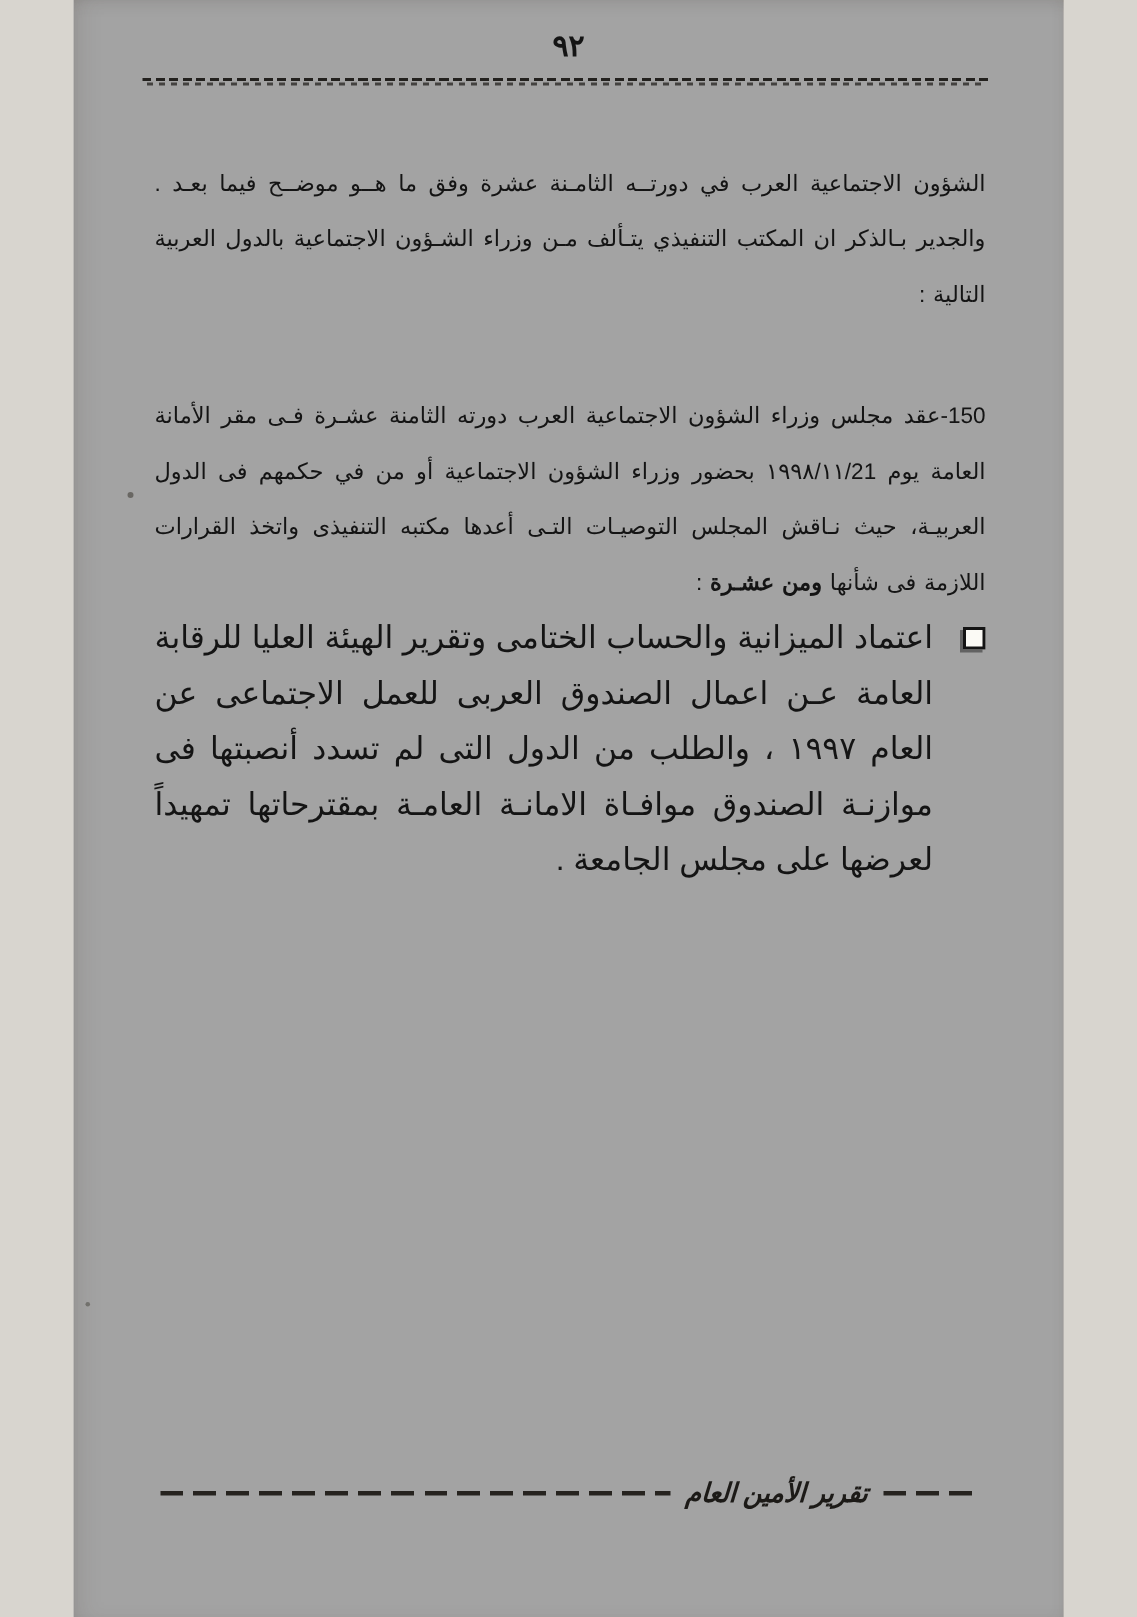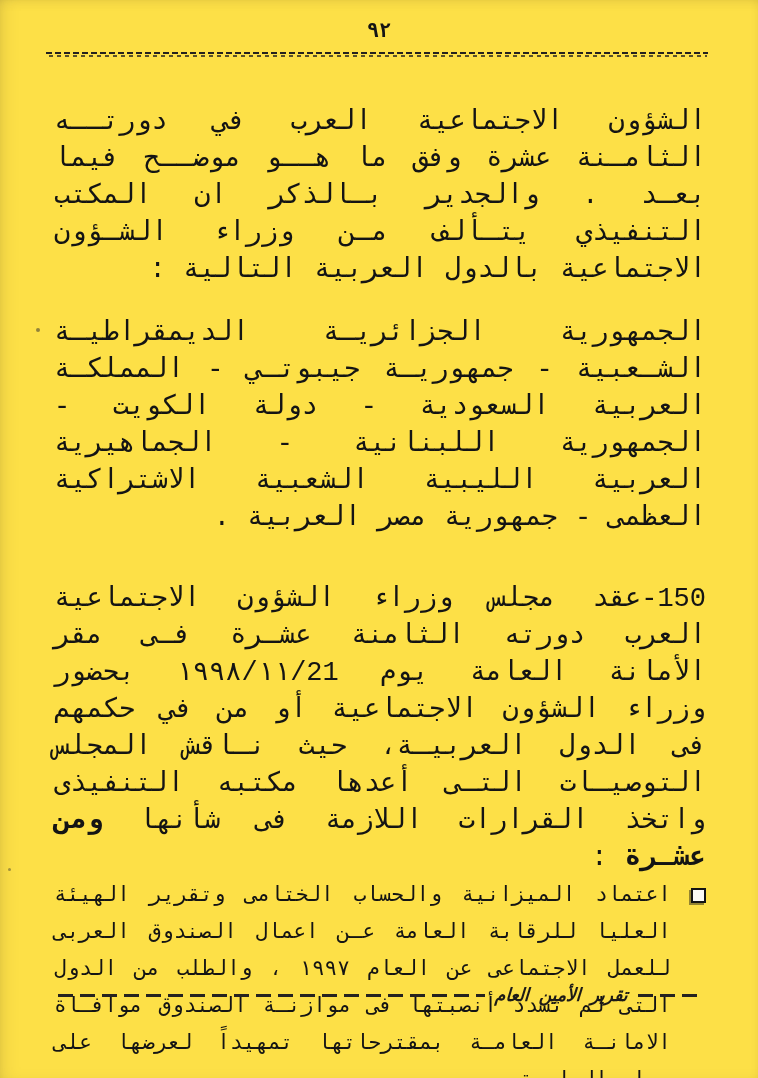--- a/index.html
+++ b/index.html
@@ -1,38 +1,38 @@
 <!DOCTYPE html>
 <html lang="ar" dir="rtl"><head>
 <meta charset="utf-8">
 <style>
   html,body{margin:0;padding:0;background:#d8d5cf;}
   .page{
     position:relative;
-    width:758px;height:1078px;margin:0 auto;
-    background:#fde047;
+    width:660px;height:1078px;margin:0 auto;
+    background:#a3a3a3;
     box-shadow:inset 10px 0 22px -16px rgba(60,50,40,.35),
                inset -6px 0 14px -12px rgba(60,50,40,.20),
                inset 0 8px 16px -14px rgba(60,50,40,.30);
     direction:rtl;
-    font-family:Liberation Mono, monospace;
+    font-family:Liberation Sans, sans-serif;
     color:#141414;
     overflow:hidden;
   }
   .page-number{
     position:absolute;top:18px;left:0;right:0;
     text-align:center;font-size:20px;font-weight:bold;letter-spacing:2px;
   }
   .top-rule{position:absolute;top:52px;right:50px;left:46px;height:6px;}
   .top-rule .rl1{position:absolute;top:0;left:0;right:0;height:2px;
     background:repeating-linear-gradient(90deg,#23211e 0 6px,transparent 6px 9px);}
   .top-rule .rl2{position:absolute;top:3px;left:3px;right:1px;height:2px;opacity:.75;
     background:repeating-linear-gradient(90deg,#23211e 0 4px,transparent 4px 8px);}
   .body{position:absolute;top:104px;right:52px;left:54px;}
-  .para{font-size:27px;line-height:37px;text-align:justify;word-spacing:1px;margin:0;}
+  .para{font-size:15px;line-height:37px;text-align:justify;word-spacing:1px;margin:0;}
   .para.countries{margin-top:26px;}
   .para.item{margin-top:44px;}
   strong{font-weight:bold;}
   .bullet{display:flex;align-items:flex-start;}
   .bullet .marker{
     flex:0 0 auto;width:11px;height:11px;margin-top:11px;margin-left:20px;
     border:2px solid #141414;background:#fbfaf5;
     box-shadow:-2px 2px 0 rgba(20,20,20,.45);
   }
   .bullet .btext{flex:1;font-size:21px;line-height:37px;text-align:justify;margin:0;}
@@ -61,21 +61,20 @@
 
   <div class="top-rule">
     <div class="rl1"></div>
     <div class="rl2"></div>
   </div>
 
   <div class="body">
 
     <p class="para">الشؤون الاجتماعية العرب في دورتــه الثامـنة عشرة وفق ما هــو موضــح فيما بعـد . والجدير بـالذكر ان المكتب التنفيذي يتـألف مـن وزراء الشـؤون الاجتماعية بالدول العربية التالية :</p>
 
-    <p class="para countries">الجمهورية الجزائريـة الديمقراطيـة الشـعبية - جمهوريـة جيبوتـي - المملكـة العربية السعودية - دولة الكويت - الجمهورية اللبنانية - الجماهيرية العربية الليبية الشعبية الاشتراكية العظمى - جمهورية مصر العربية .</p>
 
     <p class="para item"><span>150-</span><span>عقد مجلس وزراء الشؤون الاجتماعية العرب دورته الثامنة عشـرة فـى مقر الأمانة العامة يوم ١٩٩٨/١١/21 بحضور وزراء الشؤون الاجتماعية أو من في حكمهم فى الدول العربيـة، حيث نـاقش المجلس التوصيـات التـى أعدها مكتبه التنفيذى واتخذ القرارات اللازمة فى شأنها </span><strong>ومن عشـرة</strong><span> :</span></p>
 
     <div class="bullet">
       <span class="marker"></span>
       <p class="btext">اعتماد الميزانية والحساب الختامى وتقرير الهيئة العليا للرقابة العامة عـن اعمال الصندوق العربى للعمل الاجتماعى عن العام ١٩٩٧ ، والطلب من الدول التى لم تسدد أنصبتها فى موازنـة الصندوق موافـاة الامانـة العامـة بمقترحاتها تمهيداً لعرضها على مجلس الجامعة .</p>
     </div>
 
 
   </div>

